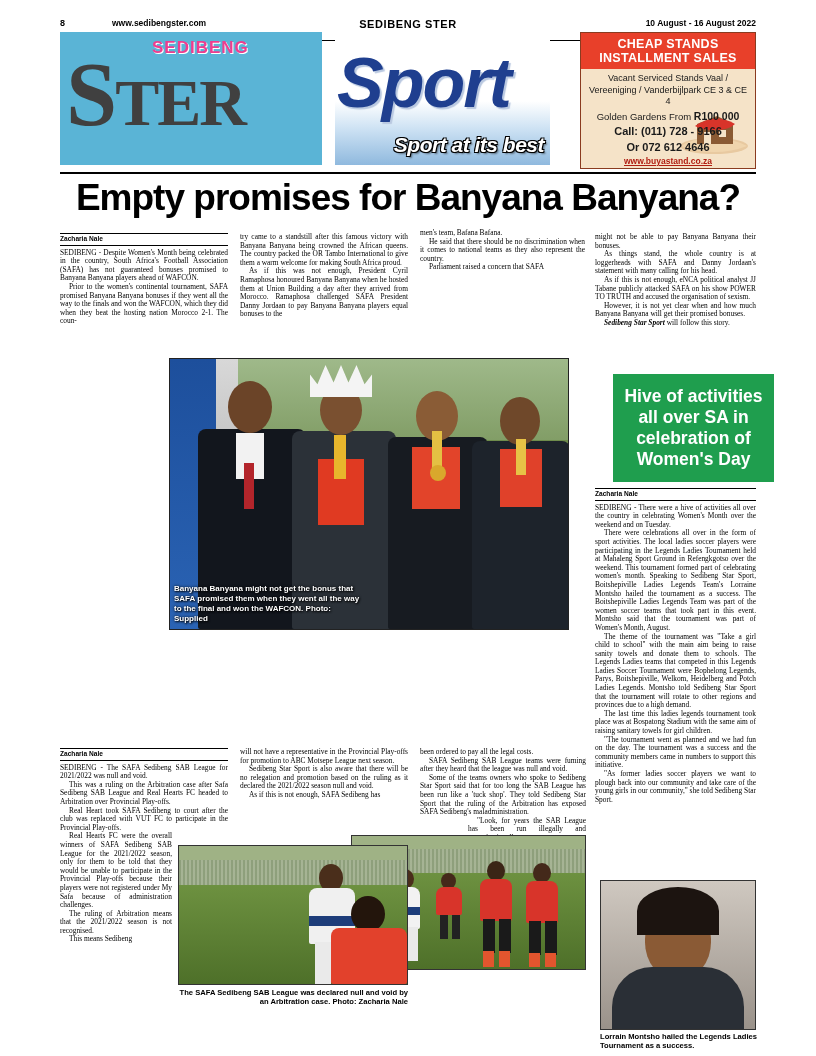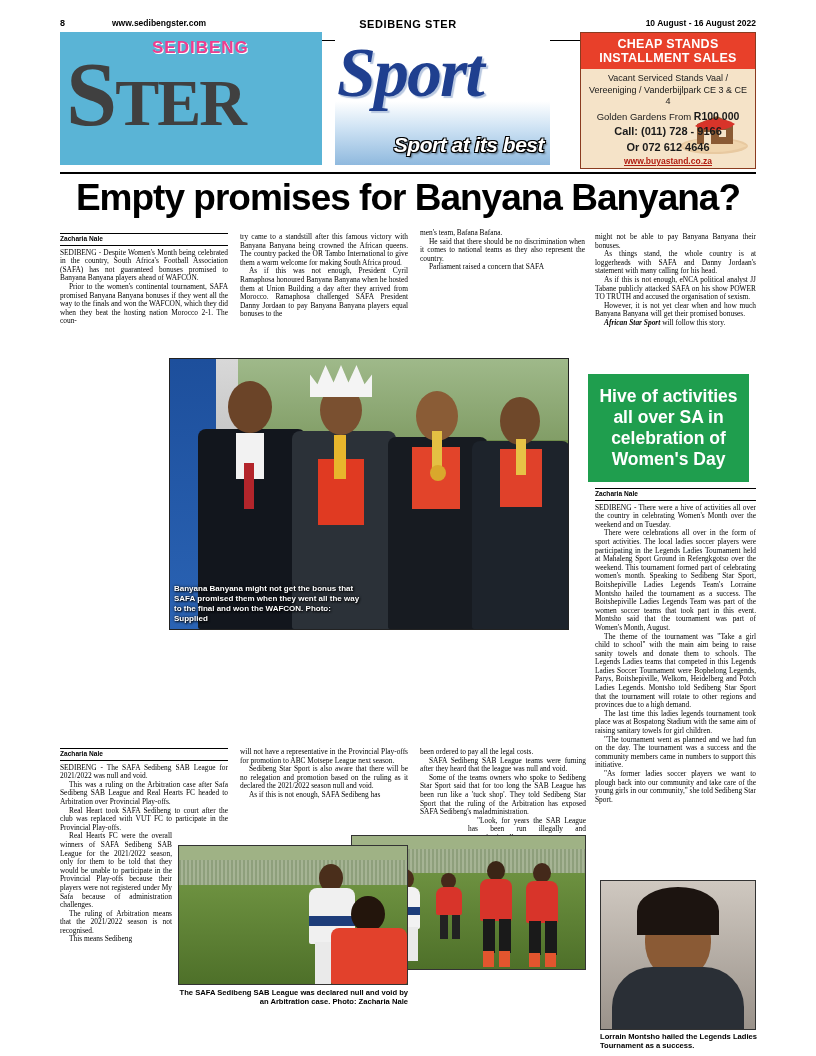--- a/index.html
+++ b/index.html
@@ -30,22 +30,22 @@
   .mh-sedibeng{position:absolute;top:6px;left:92px;color:#ee3d8f;
      font-family:"Liberation Sans",sans-serif;font-weight:bold;font-size:17px;
      letter-spacing:1px;text-shadow:1px 1px 0 #fff;}
   .mh-ster{position:absolute;left:6px;top:16px;color:#404040;
      font-family:"Liberation Serif",serif;font-weight:bold;font-size:92px;
      line-height:92px;letter-spacing:-2px;}
   .mh-ster .small{font-size:66px;}
 
   .mh-sport{position:absolute;left:275px;top:2px;width:215px;height:133px;
      background:linear-gradient(to bottom,#ffffff 0%,#ffffff 52%,#cfe3f4 72%,#8fb9de 100%);}
-  .mh-sport-main{position:absolute;left:2px;top:6px;color:#1f3f8f;
-     font-family:Liberation Serif, serif;font-weight:bold;font-style:italic;
+  .mh-sport-main{position:absolute;left:2px;top:16px;color:#1f3f8f;
+     font-family:Liberation Sans, sans-serif;font-weight:bold;font-style:italic;
      font-size:70px;line-height:70px;letter-spacing:-2px;text-shadow:2px 2px 1px #b9c8e0;}
   .mh-sport-sub{position:absolute;right:6px;bottom:8px;color:#fff;
      font-family:"Liberation Sans",sans-serif;font-weight:bold;font-style:italic;
      font-size:21px;letter-spacing:-.5px;
      text-shadow:-1px -1px 0 #000,1px -1px 0 #000,-1px 1px 0 #000,1px 1px 0 #000,2px 2px 2px rgba(0,0,0,.45);}
 
   .mh-ad{position:absolute;left:520px;top:2px;width:176px;height:137px;
      background:#f5e3c8;border:1px solid #8a3b20;box-sizing:border-box;}
   .mh-ad-head{background:#e8402a;color:#fff;text-align:center;
      font-family:"Liberation Sans",sans-serif;font-weight:bold;font-size:12.5px;
@@ -89,21 +89,21 @@
      background:linear-gradient(to bottom,#d8d8d8,#b4b4b4);}
   .figure{position:absolute;bottom:0;}
   .f-head{position:absolute;border-radius:50%;}
   .f-body{position:absolute;border-radius:8px 8px 2px 2px;}
   .caption-ov{position:absolute;left:0;bottom:2px;width:196px;
      color:#fff;font-family:"Liberation Sans",sans-serif;font-weight:bold;
      font-size:8px;line-height:10px;padding:3px 4px;box-sizing:border-box;
      text-shadow:0 0 3px rgba(0,0,0,.95),1px 1px 2px #000;}
 
   
-  .greenbox{position:absolute;left:588px;top:374px;width:161px;height:108px;
+  .greenbox{position:absolute;left:613px;top:374px;width:161px;height:108px;
      background:#1f9e4e;color:#fff;display:flex;align-items:center;justify-content:center;
      text-align:center;font-family:"Liberation Sans",sans-serif;font-weight:bold;
      font-size:17.5px;line-height:21px;box-sizing:border-box;padding:2px 4px;}
 
   
   .bluebar{position:absolute;left:60px;top:713px;width:526px;height:24px;
      background:#1a2f86;border:2px solid #3b5bbd;box-sizing:border-box;
      color:#fff;display:flex;align-items:center;justify-content:center;
      font-family:"Liberation Sans",sans-serif;font-weight:bold;font-size:13.5px;
      letter-spacing:-.2px;}
@@ -193,21 +193,21 @@
     <p class="first">men's team, Bafana Bafana.</p>
     <p>He said that there should be no discrimination when it comes to national teams as they also represent the country.</p>
     <p>Parliament raised a concern that SAFA</p>
   </div>
 
   <div class="col" style="left:595px;top:233px;width:161px;">
     <p class="first">might not be able to pay Banyana Banyana their bonuses.</p>
     <p>As things stand, the whole country is at loggerheads with SAFA and Danny Jordaan's statement with many calling for his head.</p>
     <p>As if this is not enough, eNCA political analyst JJ Tabane publicly attacked SAFA on his show POWER TO TRUTH and accused the organisation of sexism.</p>
     <p>However, it is not yet clear when and how much Banyana Banyana will get their promised bonuses.</p>
-    <p><i>African Star Sport</i><span> will follow this story.</span></p>
+    <p><i>Sedibeng Star Sport</i><span> will follow this story.</span></p>
   </div>
 
   <div class="mainphoto">
     <div class="mp-sky"></div>
     <div class="mp-ground"></div>
     <div class="mp-banner"></div>
     <div class="mp-banner2"></div>
 
     <div class="figure" style="left:22px;bottom:0;width:120px;height:250px;">
       <div class="f-body" style="left:6px;bottom:0;width:108px;height:200px;background:#12161d;"></div>

